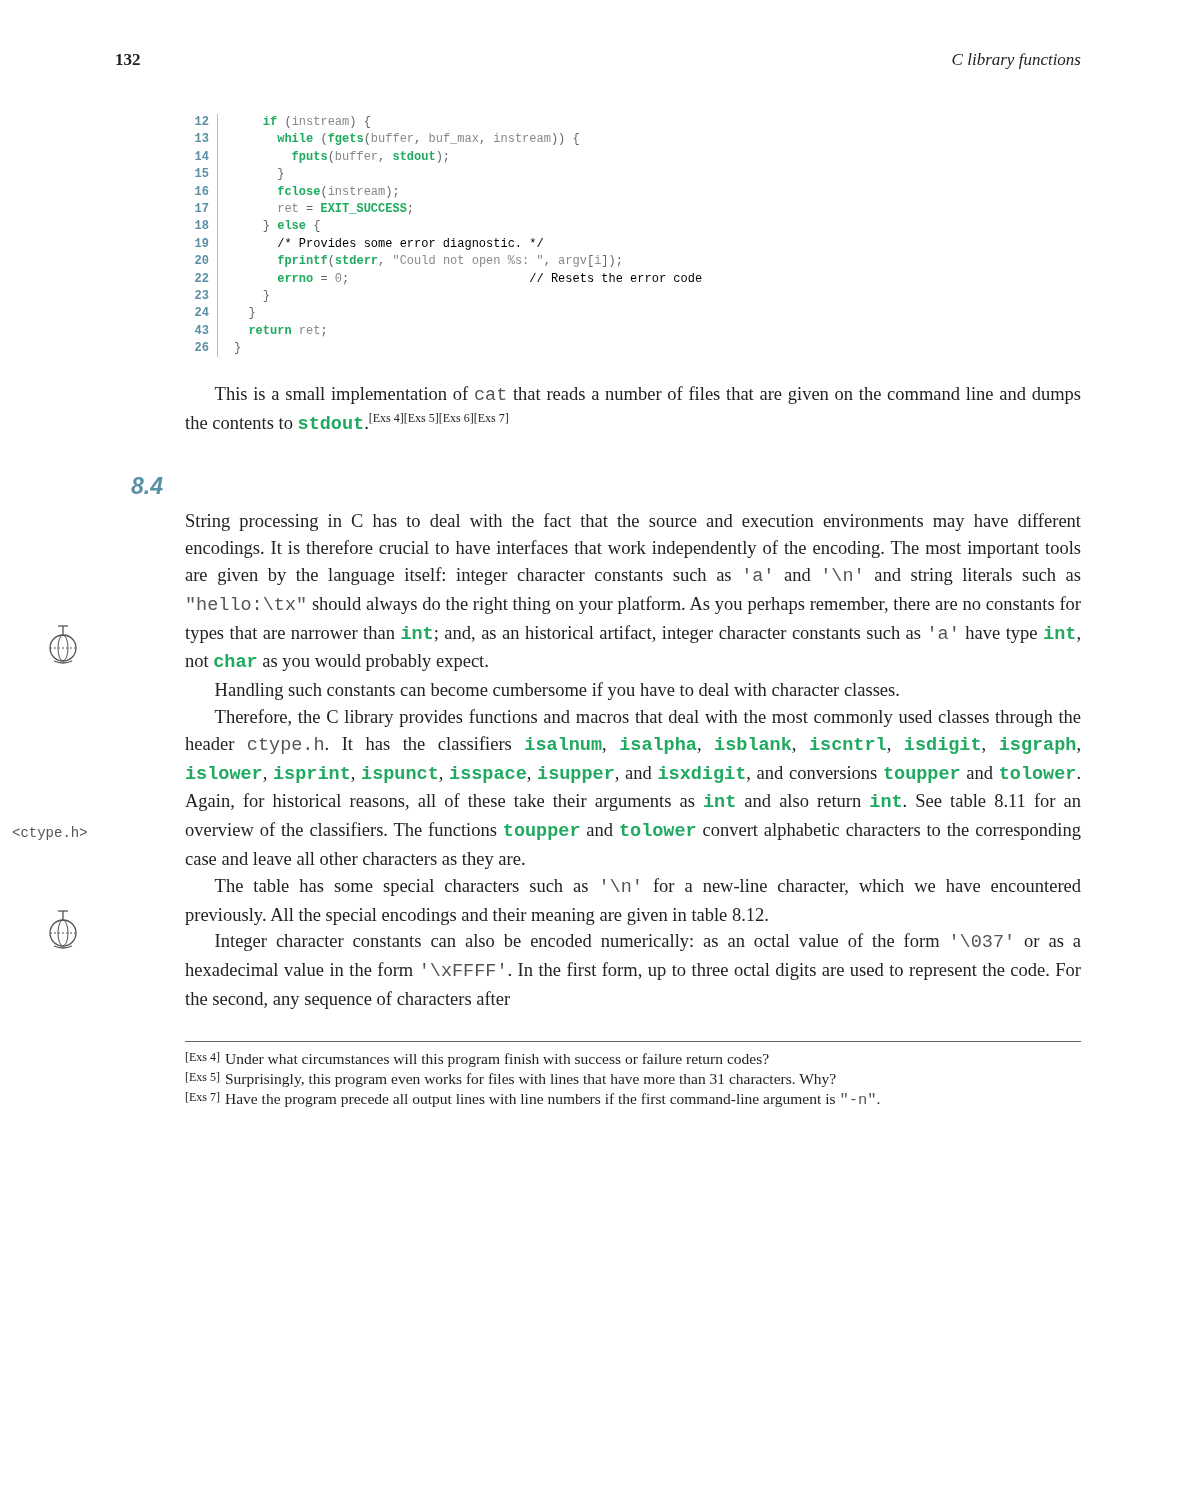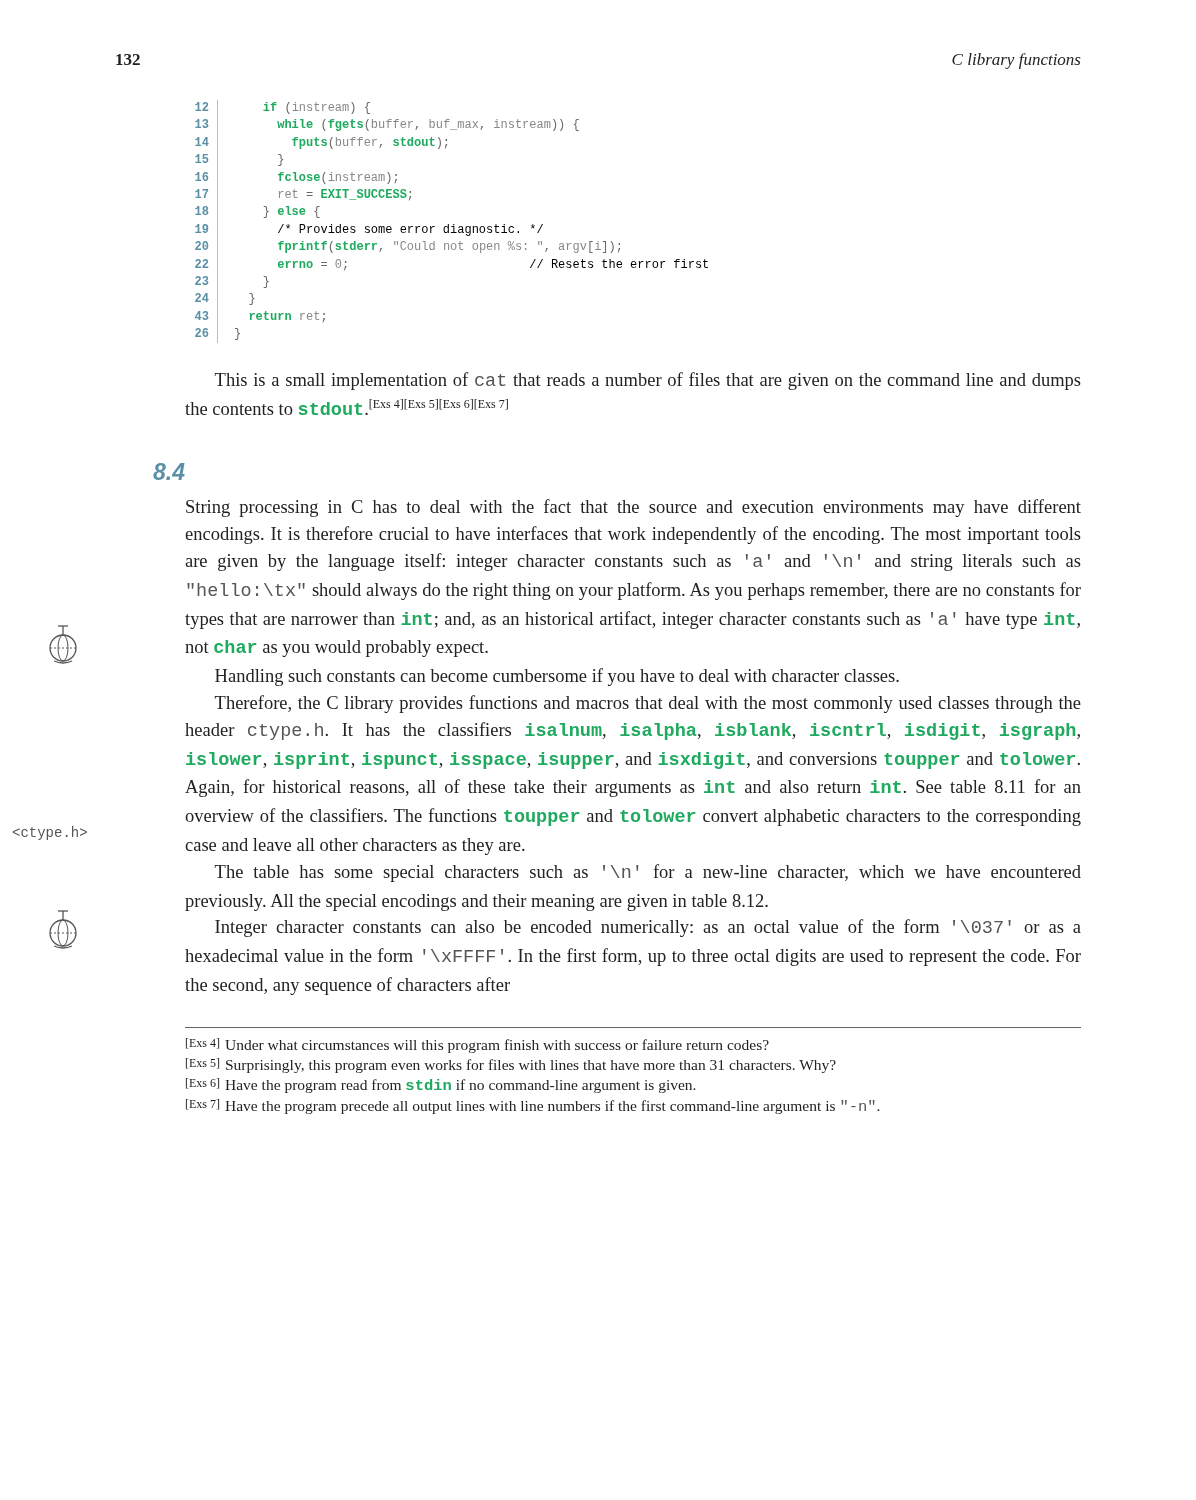--- a/index.html
+++ b/index.html
@@ -11,21 +11,21 @@
     width: 1196px;
   }
   .page {
     padding: 50px 115px 60px 115px;
     position: relative;
   }
   .header-line {
     display: flex;
     justify-content: space-between;
     font-size: 17px;
-    margin-bottom: 30px;
+    margin-bottom: 44px;
   }
   .page-number { font-weight: bold; }
   .chapter-title { font-style: italic; }
   .code-block {
     font-family: 'Courier New', monospace;
     font-size: 12px;
     line-height: 1.45;
     margin-left: 60px;
     margin-bottom: 24px;
   }
@@ -53,22 +53,21 @@
     text-align: justify;
     margin: 0 0 0 70px;
   }
   .body-text p { margin: 0; text-indent: 1.6em; }
   .body-text p.noindent { text-indent: 0; }
   .mono { font-family: 'Courier New', monospace; color: #555; }
   .mono-kw { font-family: 'Courier New', monospace; font-weight: bold; color: #1faa5f; }
   .sup-ref { font-size: 12px; vertical-align: super; }
   .section-head {
     display: flex;
-    margin: 34px 0 8px 0;
-    text-align: right;
+    margin: 34px 0 8px 16px;
   }
   .sec-num {
     font-family: Arial, sans-serif;
     font-weight: bold;
     font-style: italic;
     font-size: 23px;
     color: #5a8fa6;
     width: 70px;
   }
   .sec-title {
@@ -114,21 +113,21 @@
   <div class="code-block" id="code-block">
       <div class="code-line"><span class="ln">12</span>    <span class="kw">if</span> <span class="br">(</span><span class="id">instream</span><span class="br">) {</span></div>
       <div class="code-line"><span class="ln">13</span>      <span class="kw">while</span> <span class="br">(</span><span class="fn">fgets</span><span class="br">(</span><span class="id">buffer</span><span class="br">,</span> <span class="id">buf_max</span><span class="br">,</span> <span class="id">instream</span><span class="br">)) {</span></div>
       <div class="code-line"><span class="ln">14</span>        <span class="fn">fputs</span><span class="br">(</span><span class="id">buffer</span><span class="br">,</span> <span class="fn">stdout</span><span class="br">);</span></div>
       <div class="code-line"><span class="ln">15</span>      <span class="br">}</span></div>
       <div class="code-line"><span class="ln">16</span>      <span class="fn">fclose</span><span class="br">(</span><span class="id">instream</span><span class="br">);</span></div>
       <div class="code-line"><span class="ln">17</span>      <span class="id">ret</span> <span class="br">=</span> <span class="fn">EXIT_SUCCESS</span><span class="br">;</span></div>
       <div class="code-line"><span class="ln">18</span>    <span class="br">}</span> <span class="kw">else</span> <span class="br">{</span></div>
       <div class="code-line"><span class="ln">19</span>      <span class="cm">/* Provides some error diagnostic. */</span></div>
       <div class="code-line"><span class="ln">20</span>      <span class="fn">fprintf</span><span class="br">(</span><span class="fn">stderr</span><span class="br">,</span> <span class="st">"Could not open %s: "</span><span class="br">,</span> <span class="id">argv</span><span class="br">[</span><span class="id">i</span><span class="br">]);</span></div>
-      <div class="code-line"><span class="ln">22</span>      <span class="fn">errno</span> <span class="br">=</span> <span class="nm">0</span><span class="br">;</span>                         <span class="cm">// Resets the error first</span></div>
+      <div class="code-line"><span class="ln">22</span>      <span class="fn">errno</span> <span class="br">=</span> <span class="nm">0</span><span class="br">;</span>                         <span class="cm">// Resets the error code</span></div>
       <div class="code-line"><span class="ln">23</span>    <span class="br">}</span></div>
       <div class="code-line"><span class="ln">24</span>  <span class="br">}</span></div>
       <div class="code-line"><span class="ln">43</span>  <span class="kw">return</span> <span class="id">ret</span><span class="br">;</span></div>
       <div class="code-line"><span class="ln">26</span><span class="br">}</span></div>
     </div>
 
   <div class="body-text">
     <p>This is a small implementation of <span class="mono">cat</span> that reads a number of files that are given on the command line and dumps the contents to <span class="mono-kw">stdout</span>.<span class="sup-ref">[Exs 4][Exs 5][Exs 6][Exs 7]</span></p>
   </div>
 
@@ -171,22 +170,18 @@
   <div class="footnotes" id="footnotes">
       <div class="fn-row">
         <span class="fn-label">[Exs 4]</span>
         <span class="fn-text">Under what circumstances will this program finish with success or failure return codes?</span>
       </div>
       <div class="fn-row">
         <span class="fn-label">[Exs 5]</span>
         <span class="fn-text">Surprisingly, this program even works for files with lines that have more than 31 characters. Why?</span>
       </div>
       <div class="fn-row">
-        <span class="fn-label">[Exs 6]</span>
-        <span class="fn-text">Have the program read from <span class="mono-kw">stdin</span> if no command-line argument is given.</span>
-      </div>
-      <div class="fn-row">
         <span class="fn-label">[Exs 7]</span>
         <span class="fn-text">Have the program precede all output lines with line numbers if the first command-line argument is <span class="mono">"-n"</span>.</span>
       </div>
     </div>
 
 </div>
 
 </body></html>

